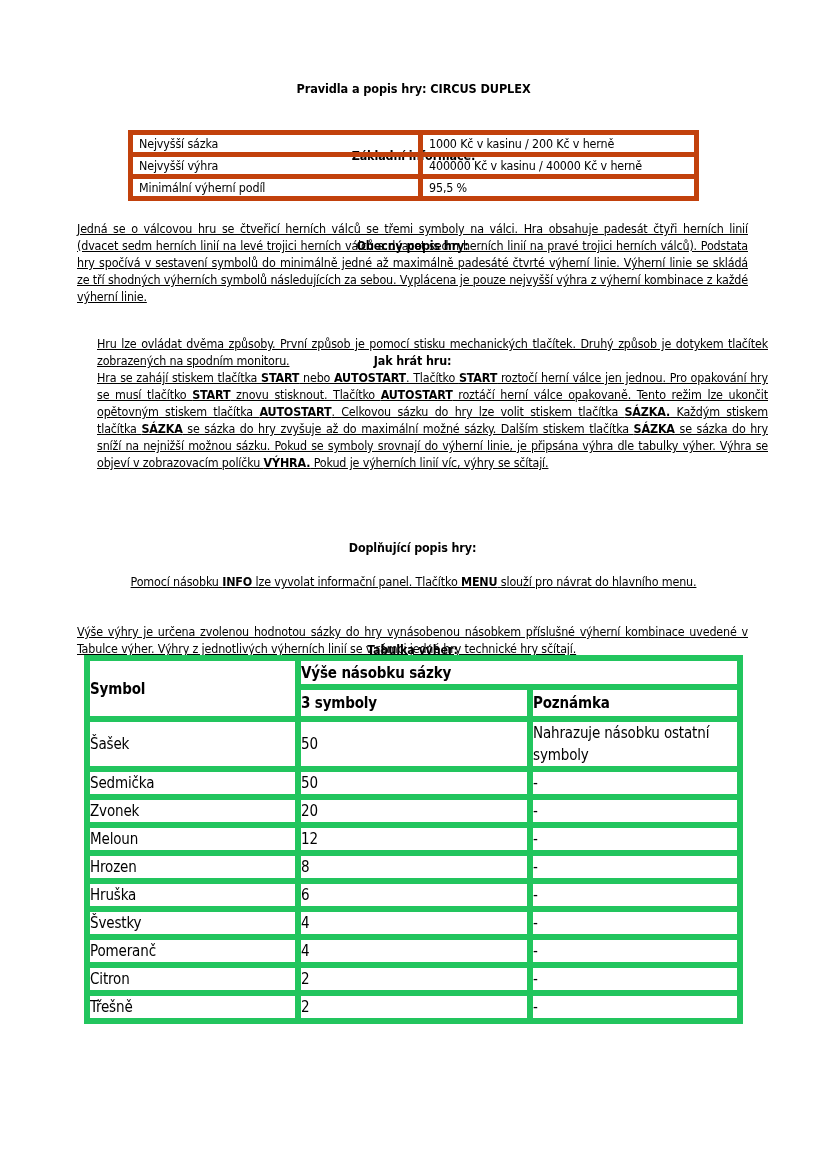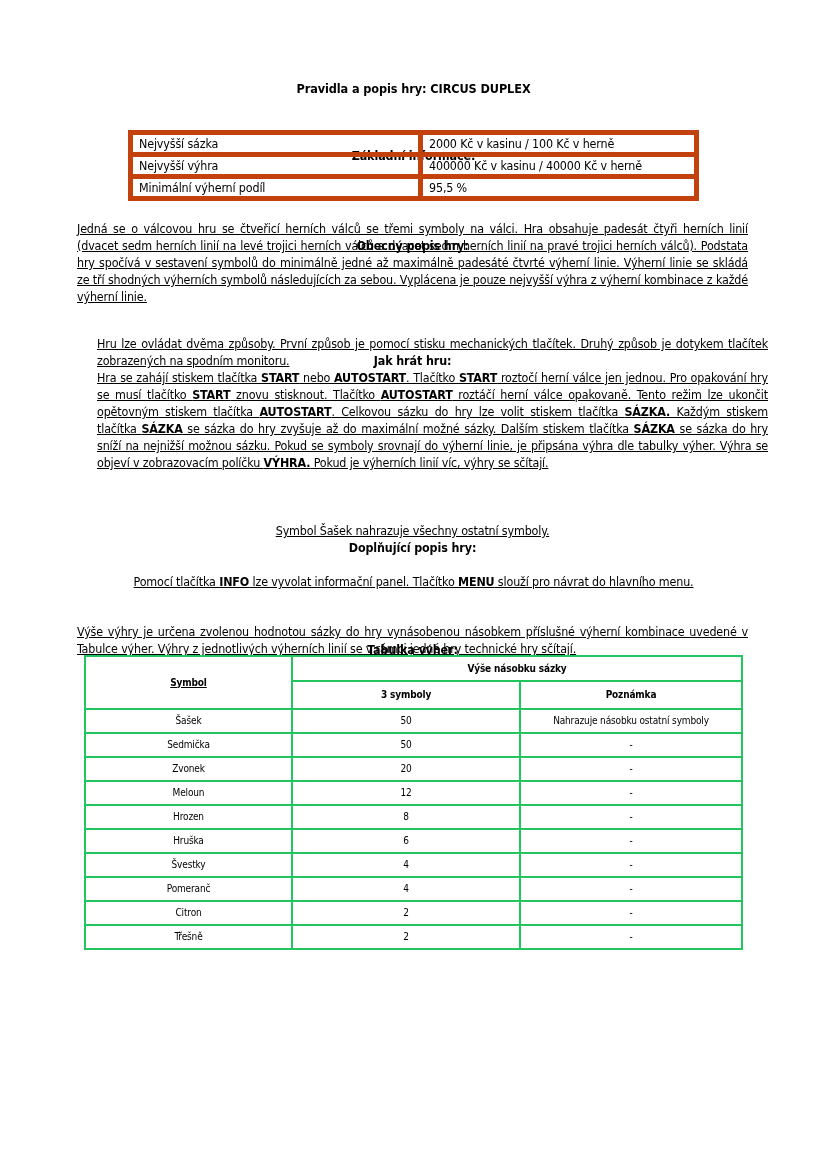--- a/index.html
+++ b/index.html
@@ -10,39 +10,39 @@
   .h { position: absolute; left: 77px; width: 671px; text-align: center; font-weight: bold; line-height: 17px; letter-spacing: -0.1px; margin-top: 34px; }
   .para { position: absolute; left: 77px; width: 671px; text-align: justify; line-height: 17px; letter-spacing: -0.15px; text-decoration: underline; }
   .para p { margin: 0; }
   .center { text-align: center; }
   b { font-weight: bold; }
   table { border-collapse: collapse; position: absolute; }
   .info { left: 128px; top: 130px; width: 571px; }
   .info td { border: 5px solid #c2410c; height: 17px; padding: 0 0 0 6px; line-height: 17px; font-size: 12.4px; letter-spacing: -0.15px; }
   .info td.k { width: 279px; }
   .wins { left: 84px; top: 655px; width: 659px; border: 1.5px solid #000; }
-  .wins th, .wins td { border: 2px solid #22c55e; text-align: center; padding: 0; line-height: 22px; height: 22px; font-size: 10px; letter-spacing: -0.15px; }
+  .wins th, .wins td { border: 6px solid #22c55e; text-align: left; padding: 0; line-height: 22px; height: 22px; font-size: 15px; letter-spacing: -0.15px; }
   .wins th { font-weight: bold; }
-  .wins th.sym { width: 205px; height: 50px; text-decoration: underline; }
+  .wins th.sym { width: 205px; height: 50px; }
   .wins th.grp { height: 23px; }
   .wins th.c3 { width: 226px; height: 26px; }
 </style>
 </head>
 <body>
 
 <div class="page">
 
   <div class="title">Pravidla a popis hry: CIRCUS DUPLEX</div>
 
   <div class="h" style="top:113px; left:128px; width:571px;">Základní informace:</div>
   <table class="info">
     <tbody>
         <tr>
       <td class="k">Nejvyšší sázka</td>
-      <td>2000 Kč v kasinu / 100 Kč v herně</td>
+      <td>1000 Kč v kasinu / 200 Kč v herně</td>
     </tr>
     <tr>
       <td class="k">Nejvyšší výhra</td>
       <td>400000 Kč v kasinu / 40000 Kč v herně</td>
     </tr>
     <tr>
       <td class="k">Minimální výherní podíl</td>
       <td>95,5 %</td>
     </tr>
   </tbody>
@@ -53,23 +53,22 @@
     <p>Jedná se o válcovou hru se čtveřicí herních válců se třemi symboly na válci. Hra obsahuje padesát čtyři herních linií (dvacet sedm herních linií na levé trojici herních válců a dvacet sedm herních linií na pravé trojici herních válců). Podstata hry spočívá v sestavení symbolů do minimálně jedné až maximálně padesáté čtvrté výherní linie. Výherní linie se skládá ze tří shodných výherních symbolů následujících za sebou. Vyplácena je pouze nejvyšší výhra z výherní kombinace z každé výherní linie.</p>
   </div>
 
   <div class="h" style="top:318px;">Jak hrát hru:</div>
   <div class="para" style="top:335px;margin-left:20px;">
     <p>Hru lze ovládat dvěma způsoby. První způsob je pomocí stisku mechanických tlačítek. Druhý způsob je dotykem tlačítek zobrazených na spodním monitoru.</p>
     <p><span>Hra se zahájí stiskem tlačítka </span><b>START</b><span> nebo </span><b>AUTOSTART</b><span>. Tlačítko </span><b>START</b><span> roztočí herní válce jen jednou. Pro opakování hry se musí tlačítko </span><b>START</b><span> znovu stisknout. Tlačítko </span><b>AUTOSTART</b><span> roztáčí herní válce opakovaně. Tento režim lze ukončit opětovným stiskem tlačítka </span><b>AUTOSTART</b><span>. Celkovou sázku do hry lze volit stiskem tlačítka </span><b>SÁZKA.</b><span> Každým stiskem tlačítka </span><b>SÁZKA</b><span> se sázka do hry zvyšuje až do maximální možné sázky. Dalším stiskem tlačítka </span><b>SÁZKA</b><span> se sázka do hry sníží na nejnižší možnou sázku. Pokud se symboly srovnají do výherní linie, je připsána výhra dle tabulky výher. Výhra se objeví v zobrazovacím políčku </span><b>VÝHRA.</b><span> Pokud je výherních linií víc, výhry se sčítají.</span></p>
   </div>
 
   <div class="h" style="top:505px;">Doplňující popis hry:</div>
-  <div class="para center" style="top:522px;">Symbol Šašek nahrazuje všechny ostatní symboly.</div>
 
-  <div class="para center" style="top:573px; left:40px; width:747px;"><span>Pomocí tlačítka </span><b>INFO</b><span> lze vyvolat informační panel. Tlačítko </span><b>MENU</b><span> slouží pro návrat do hlavního menu.</span></div>
+  <div class="para center" style="top:573px; left:40px; width:747px;"><span>Pomocí násobku </span><b>INFO</b><span> lze vyvolat informační panel. Tlačítko </span><b>MENU</b><span> slouží pro návrat do hlavního menu.</span></div>
 
   <div class="h" style="top:607px;">Tabulka výher:</div>
   <div class="para" style="top:623px;">Výše výhry je určena zvolenou hodnotou sázky do hry vynásobenou násobkem příslušné výherní kombinace uvedené v Tabulce výher. Výhry z jednotlivých výherních linií se v rámci jedné hry technické hry sčítají.</div>
 
   <table class="wins">
     <tbody>
         <tr>
       <th class="sym" rowspan="2">Symbol</th>
       <th class="grp" colspan="2">Výše násobku sázky</th>
     </tr>

